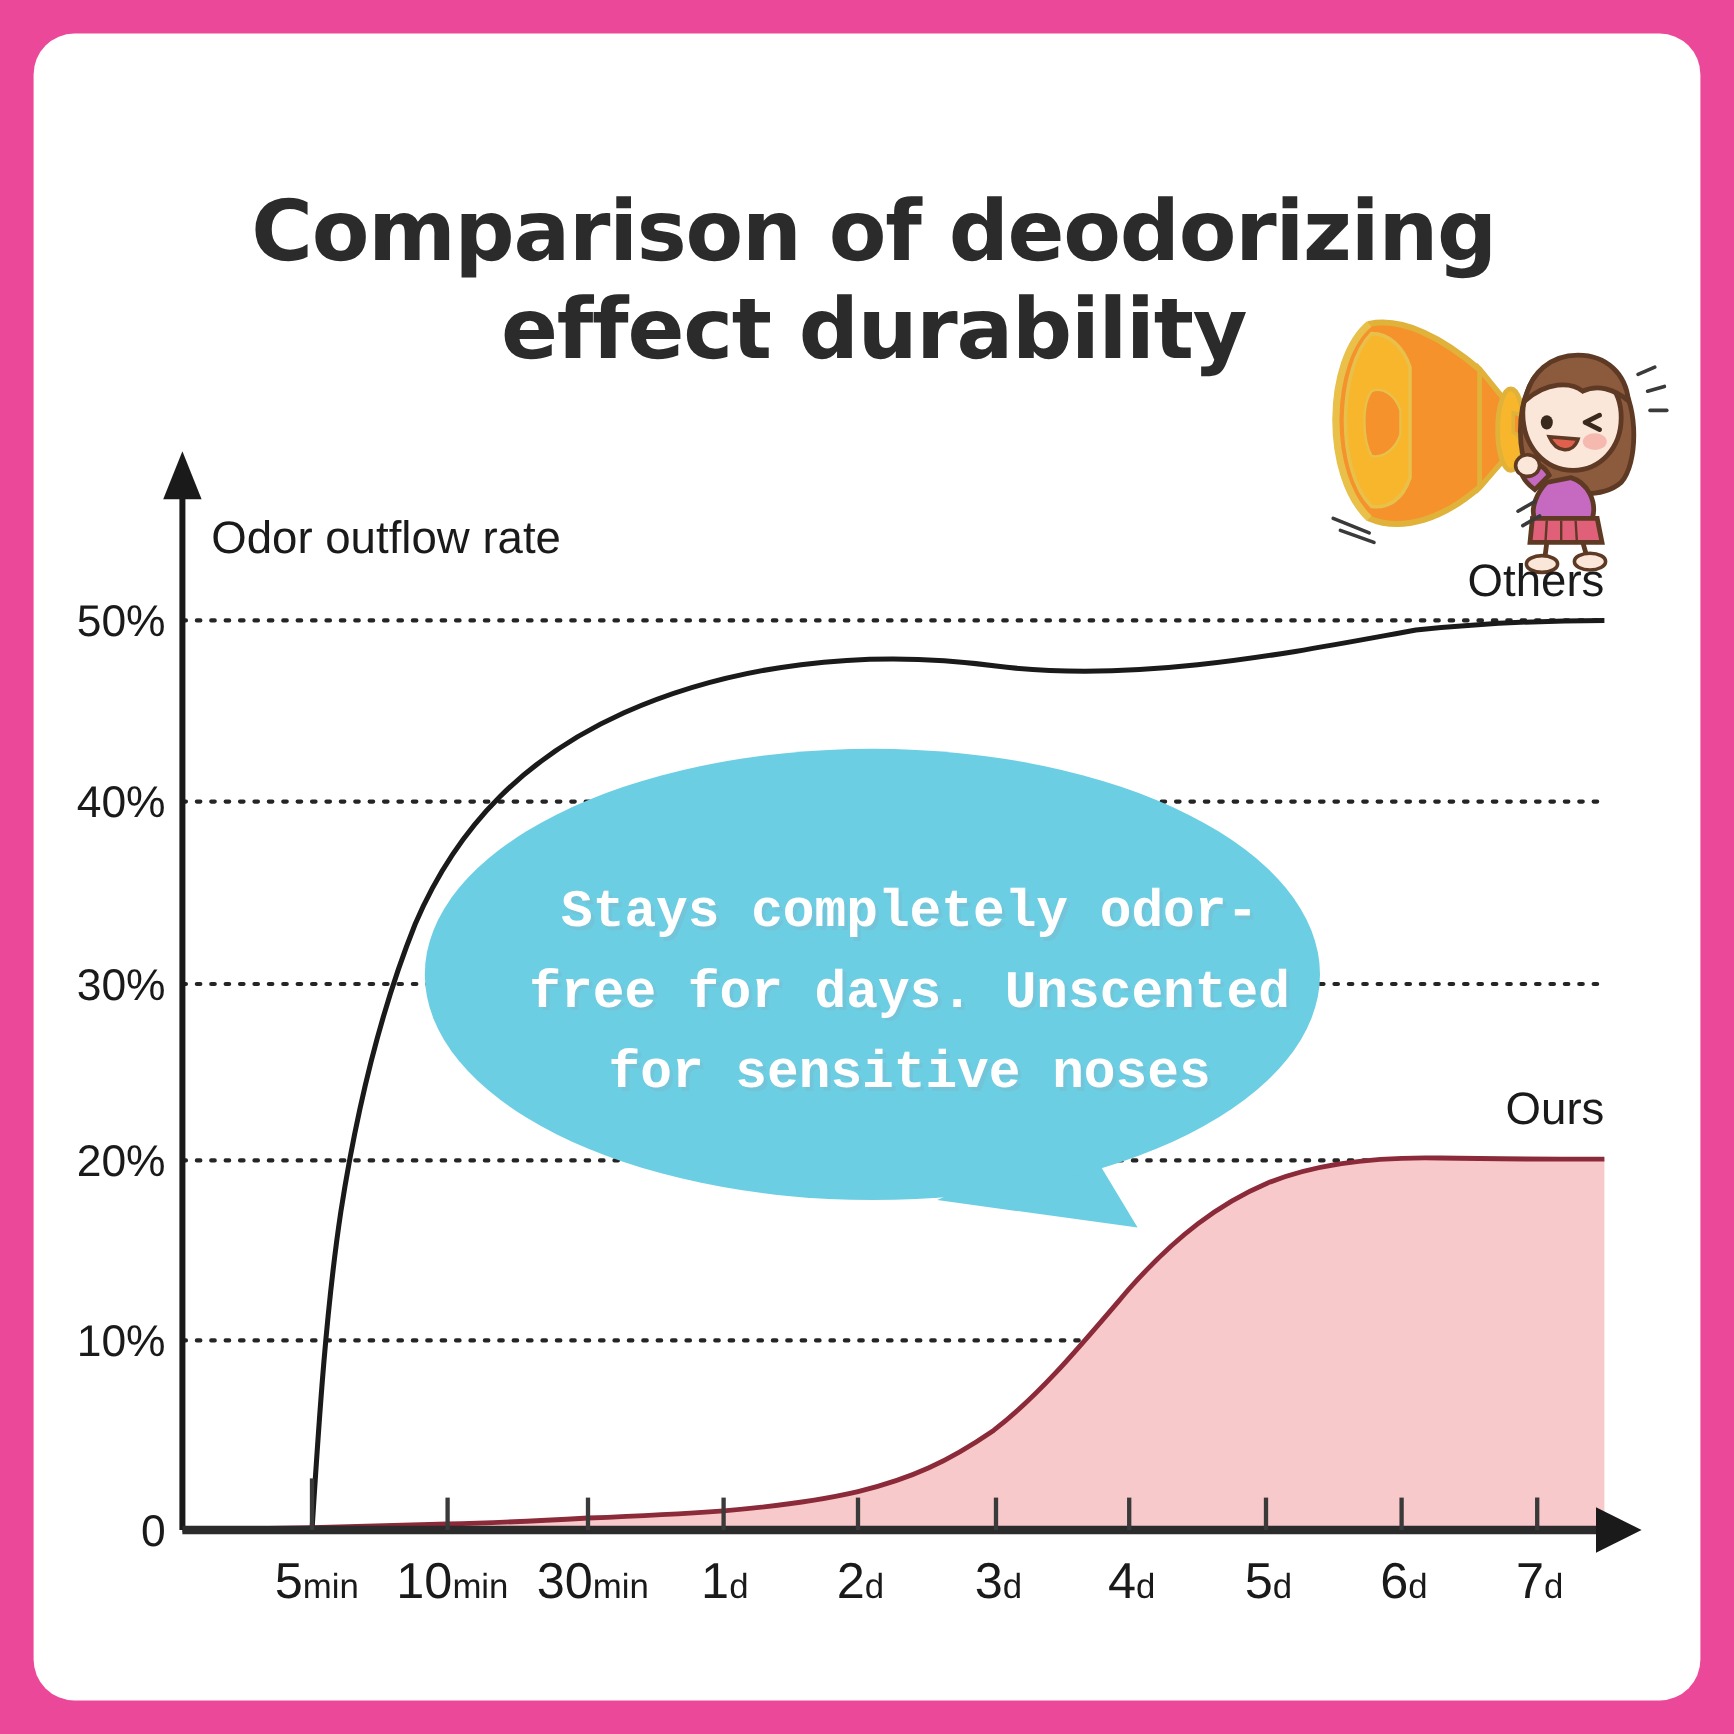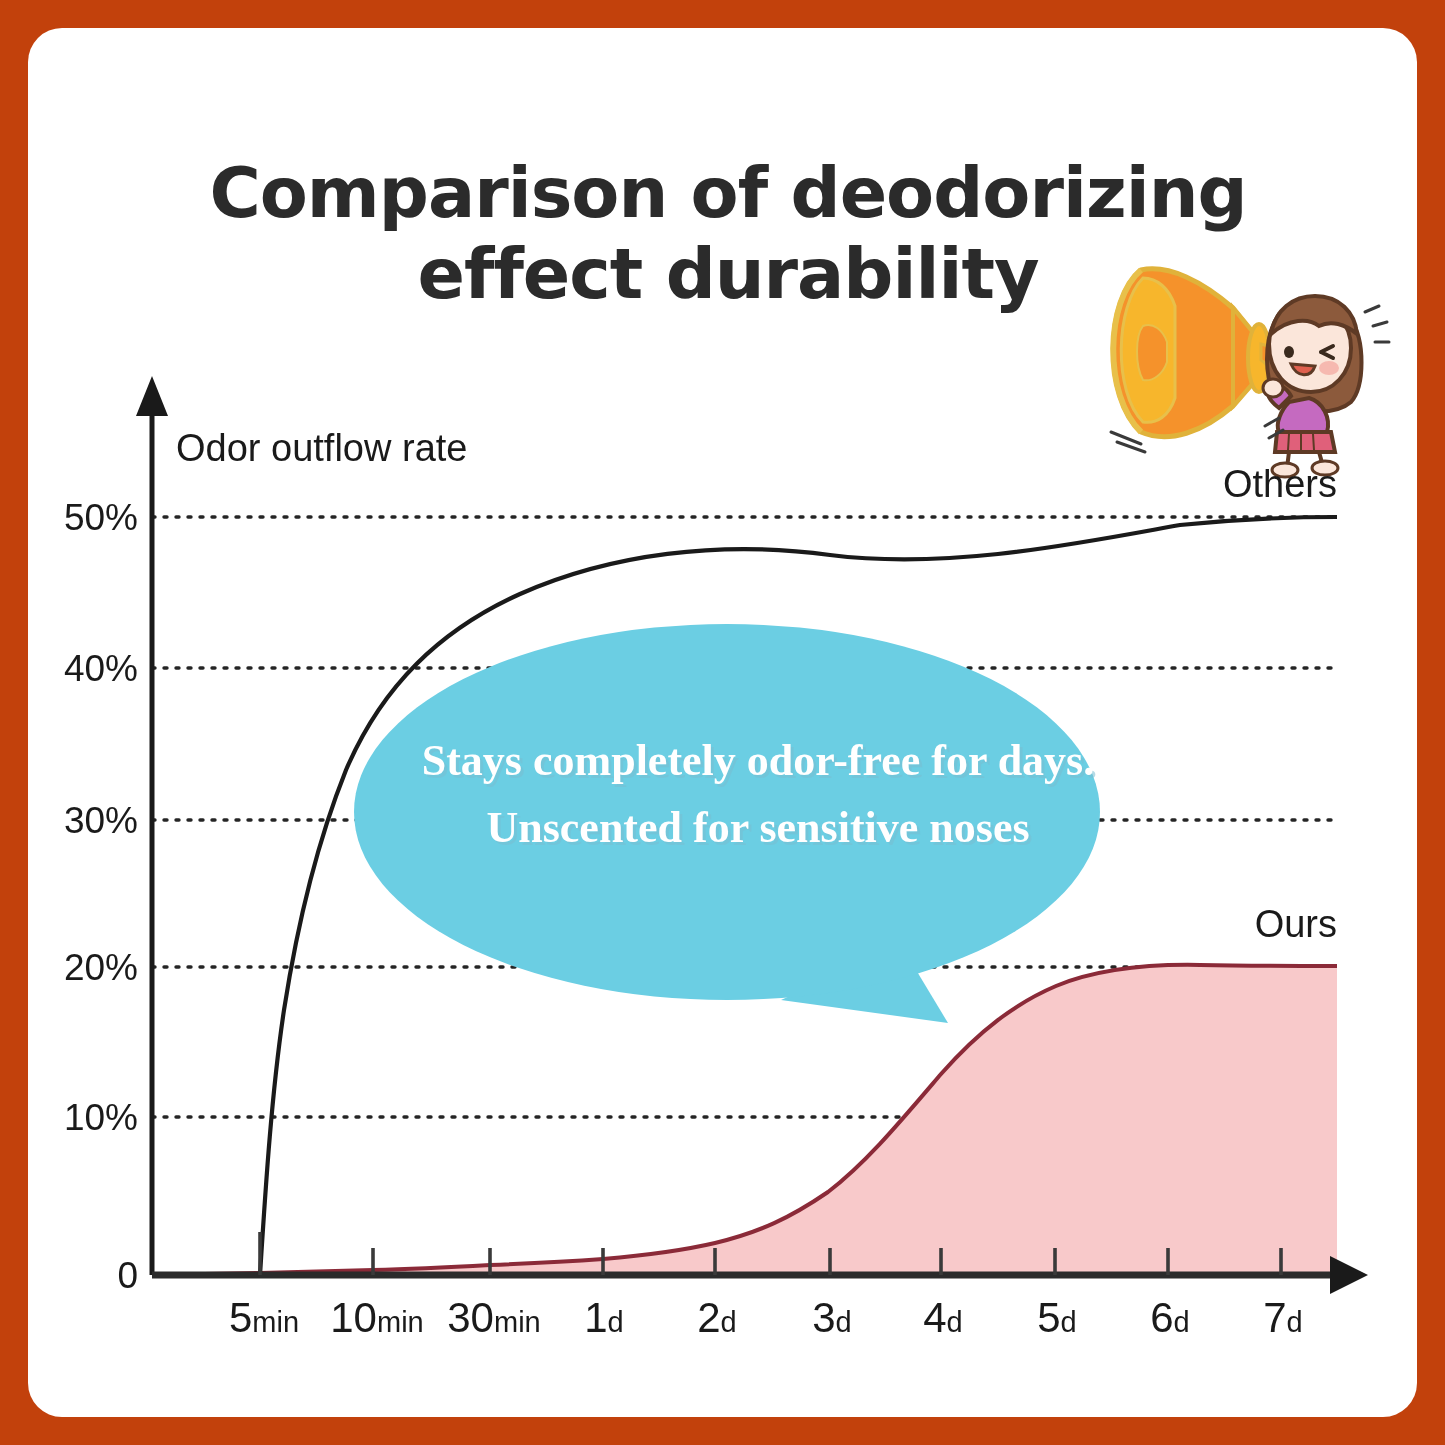--- a/index.html
+++ b/index.html
@@ -10,21 +10,21 @@
   body {
     width: 1445px;
     height: 1445px;
     overflow: hidden;
     font-family: "Liberation Sans", sans-serif;
   }
   #page {
     position: relative;
     width: 1445px;
     height: 1445px;
-    background: #c2410c;
+    background: #ec4899;
     box-sizing: border-box;
   }
   #card {
     position: absolute;
     left: 28px;
     top: 28px;
     width: 1389px;
     height: 1389px;
     background: #ffffff;
     border-radius: 34px;
@@ -73,21 +73,21 @@
     font-family: "Liberation Sans", sans-serif;
     font-size: 29px;
     fill: #1a1a1a;
   }
   #bubble-text {
     position: absolute;
     left: 390px;
     top: 700px;
     width: 680px;
     text-align: center;
-    font-family: Liberation Serif, serif;
+    font-family: Liberation Mono, monospace;
     font-weight: bold;
     font-size: 44px;
     line-height: 1.52;
     color: #ffffff;
     text-shadow: 3px 3px 0 rgba(120,190,210,0.55);
     pointer-events: none;
   }
   #mascot {
     position: absolute;
     left: 1055px;

